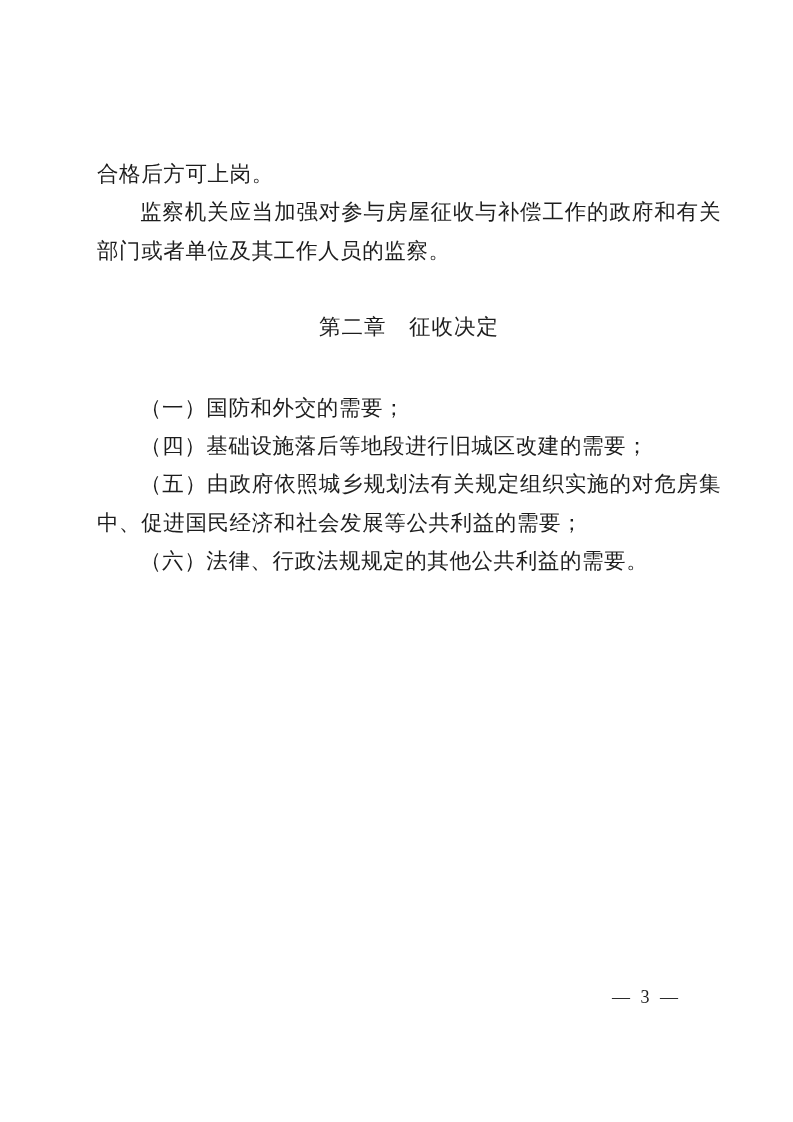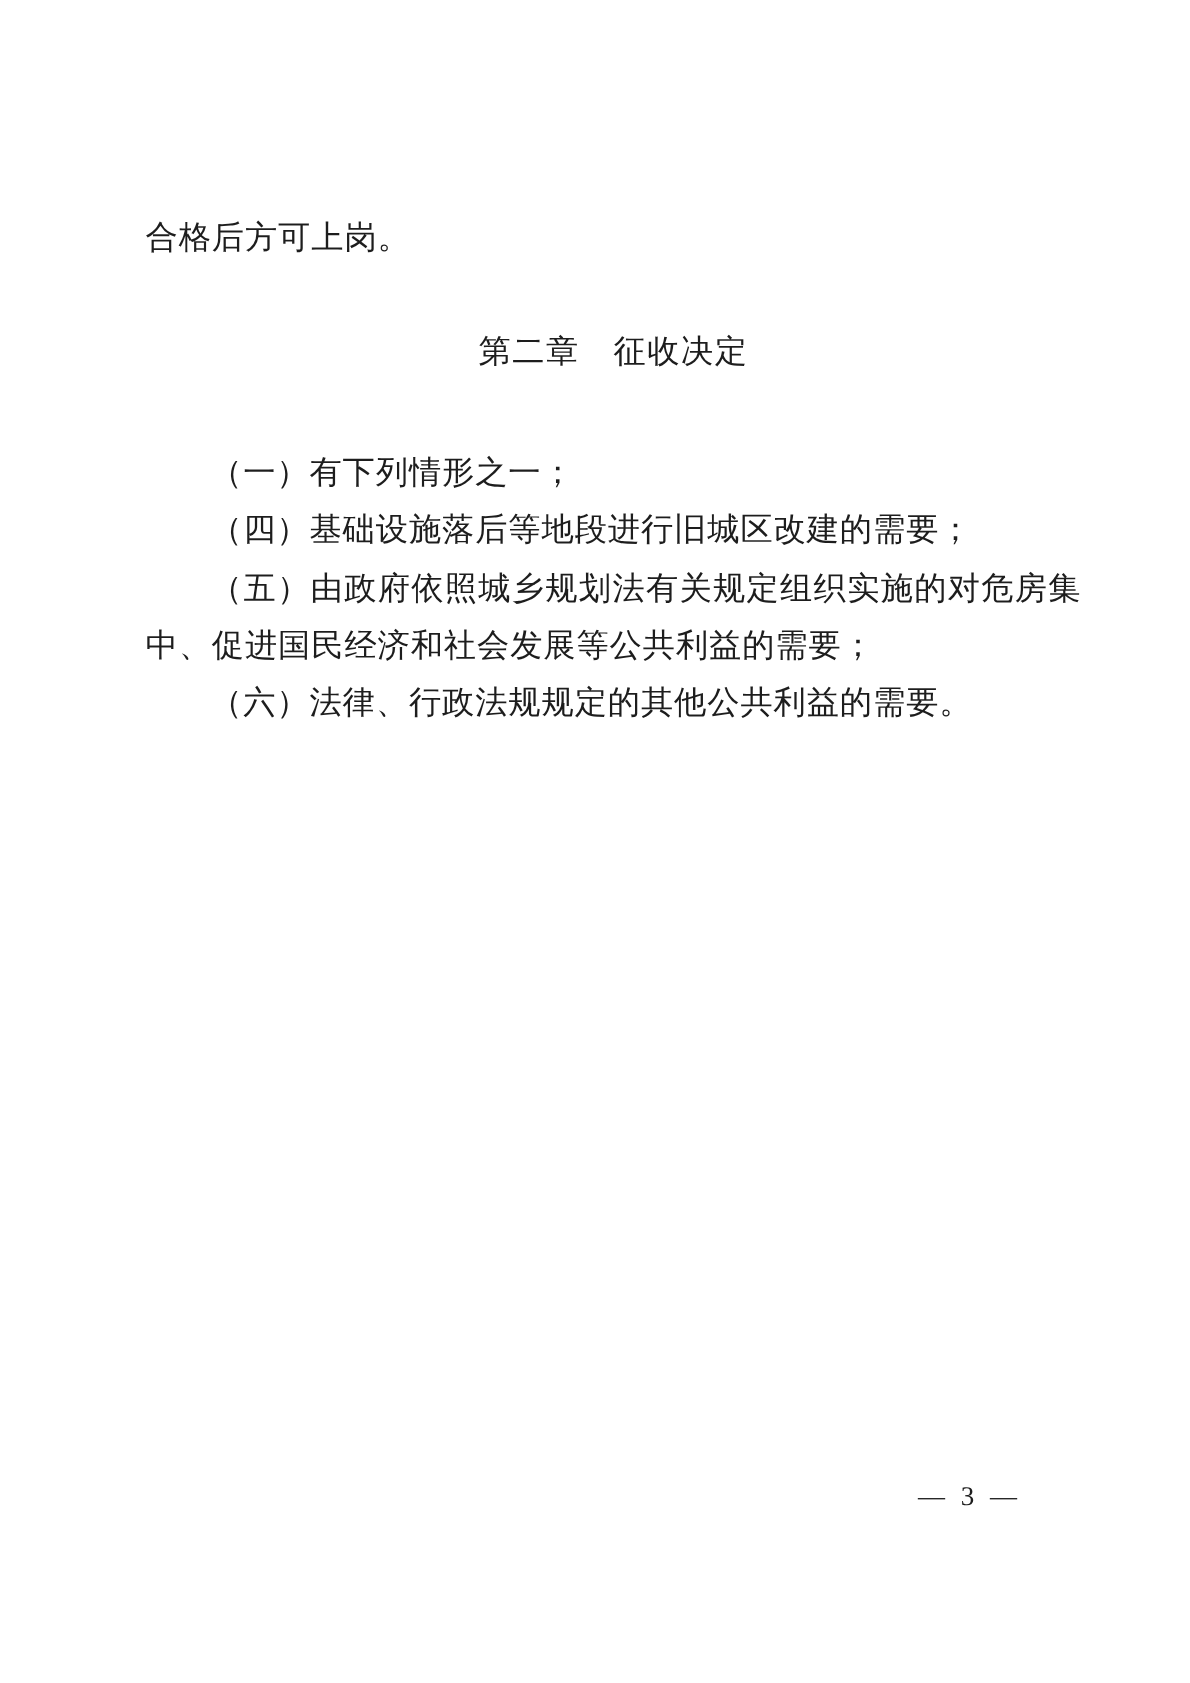--- a/index.html
+++ b/index.html
@@ -12,21 +12,21 @@
     width: 793px;
     height: 1122px;
     background: #ffffff;
     overflow: hidden;
     font-family: "Liberation Serif", "DejaVu Serif", serif;
     color: #1d1d1d;
   }
   .content {
     position: absolute;
     left: 97px;
-    top: 139px;
+    top: 155px;
     width: 624px;
     font-size: 21.5px;
     line-height: 38.4px;
     letter-spacing: 0.6px;
     text-align: justify;
   }
   .para {
     margin: 0;
     padding: 0;
   }
@@ -56,20 +56,21 @@
     color: #1d1d1d;
     font-family: "Liberation Serif", "DejaVu Serif", serif;
   }
 </style>
 </head>
 <body>
 
 <div class="page">
   <main class="content">
       <p class="para"><span class="para-text">合格后方可上岗。</span></p>
+      <p class="para indent"><span class="para-text">监察机关应当加强对参与房屋征收与补偿工作的政府和有关部门或者单位及其工作人员的监察。</span></p>
       <h2 class="chapter">第二章　征收决定</h2>
-      <p class="para indent"><span class="para-text">（一）有下列情形之一；</span></p>
+      <p class="para indent"><span class="para-text">（一）国防和外交的需要；</span></p>
       <p class="para indent"><span class="para-text">（四）基础设施落后等地段进行旧城区改建的需要；</span></p>
       <p class="para indent"><span class="para-text">（五）由政府依照城乡规划法有关规定组织实施的对危房集中、促进国民经济和社会发展等公共利益的需要；</span></p>
       <p class="para indent"><span class="para-text">（六）法律、行政法规规定的其他公共利益的需要。</span></p>
     </main>
   <div class="page-number">— 3 —</div>
 </div>
 
 </body></html>

